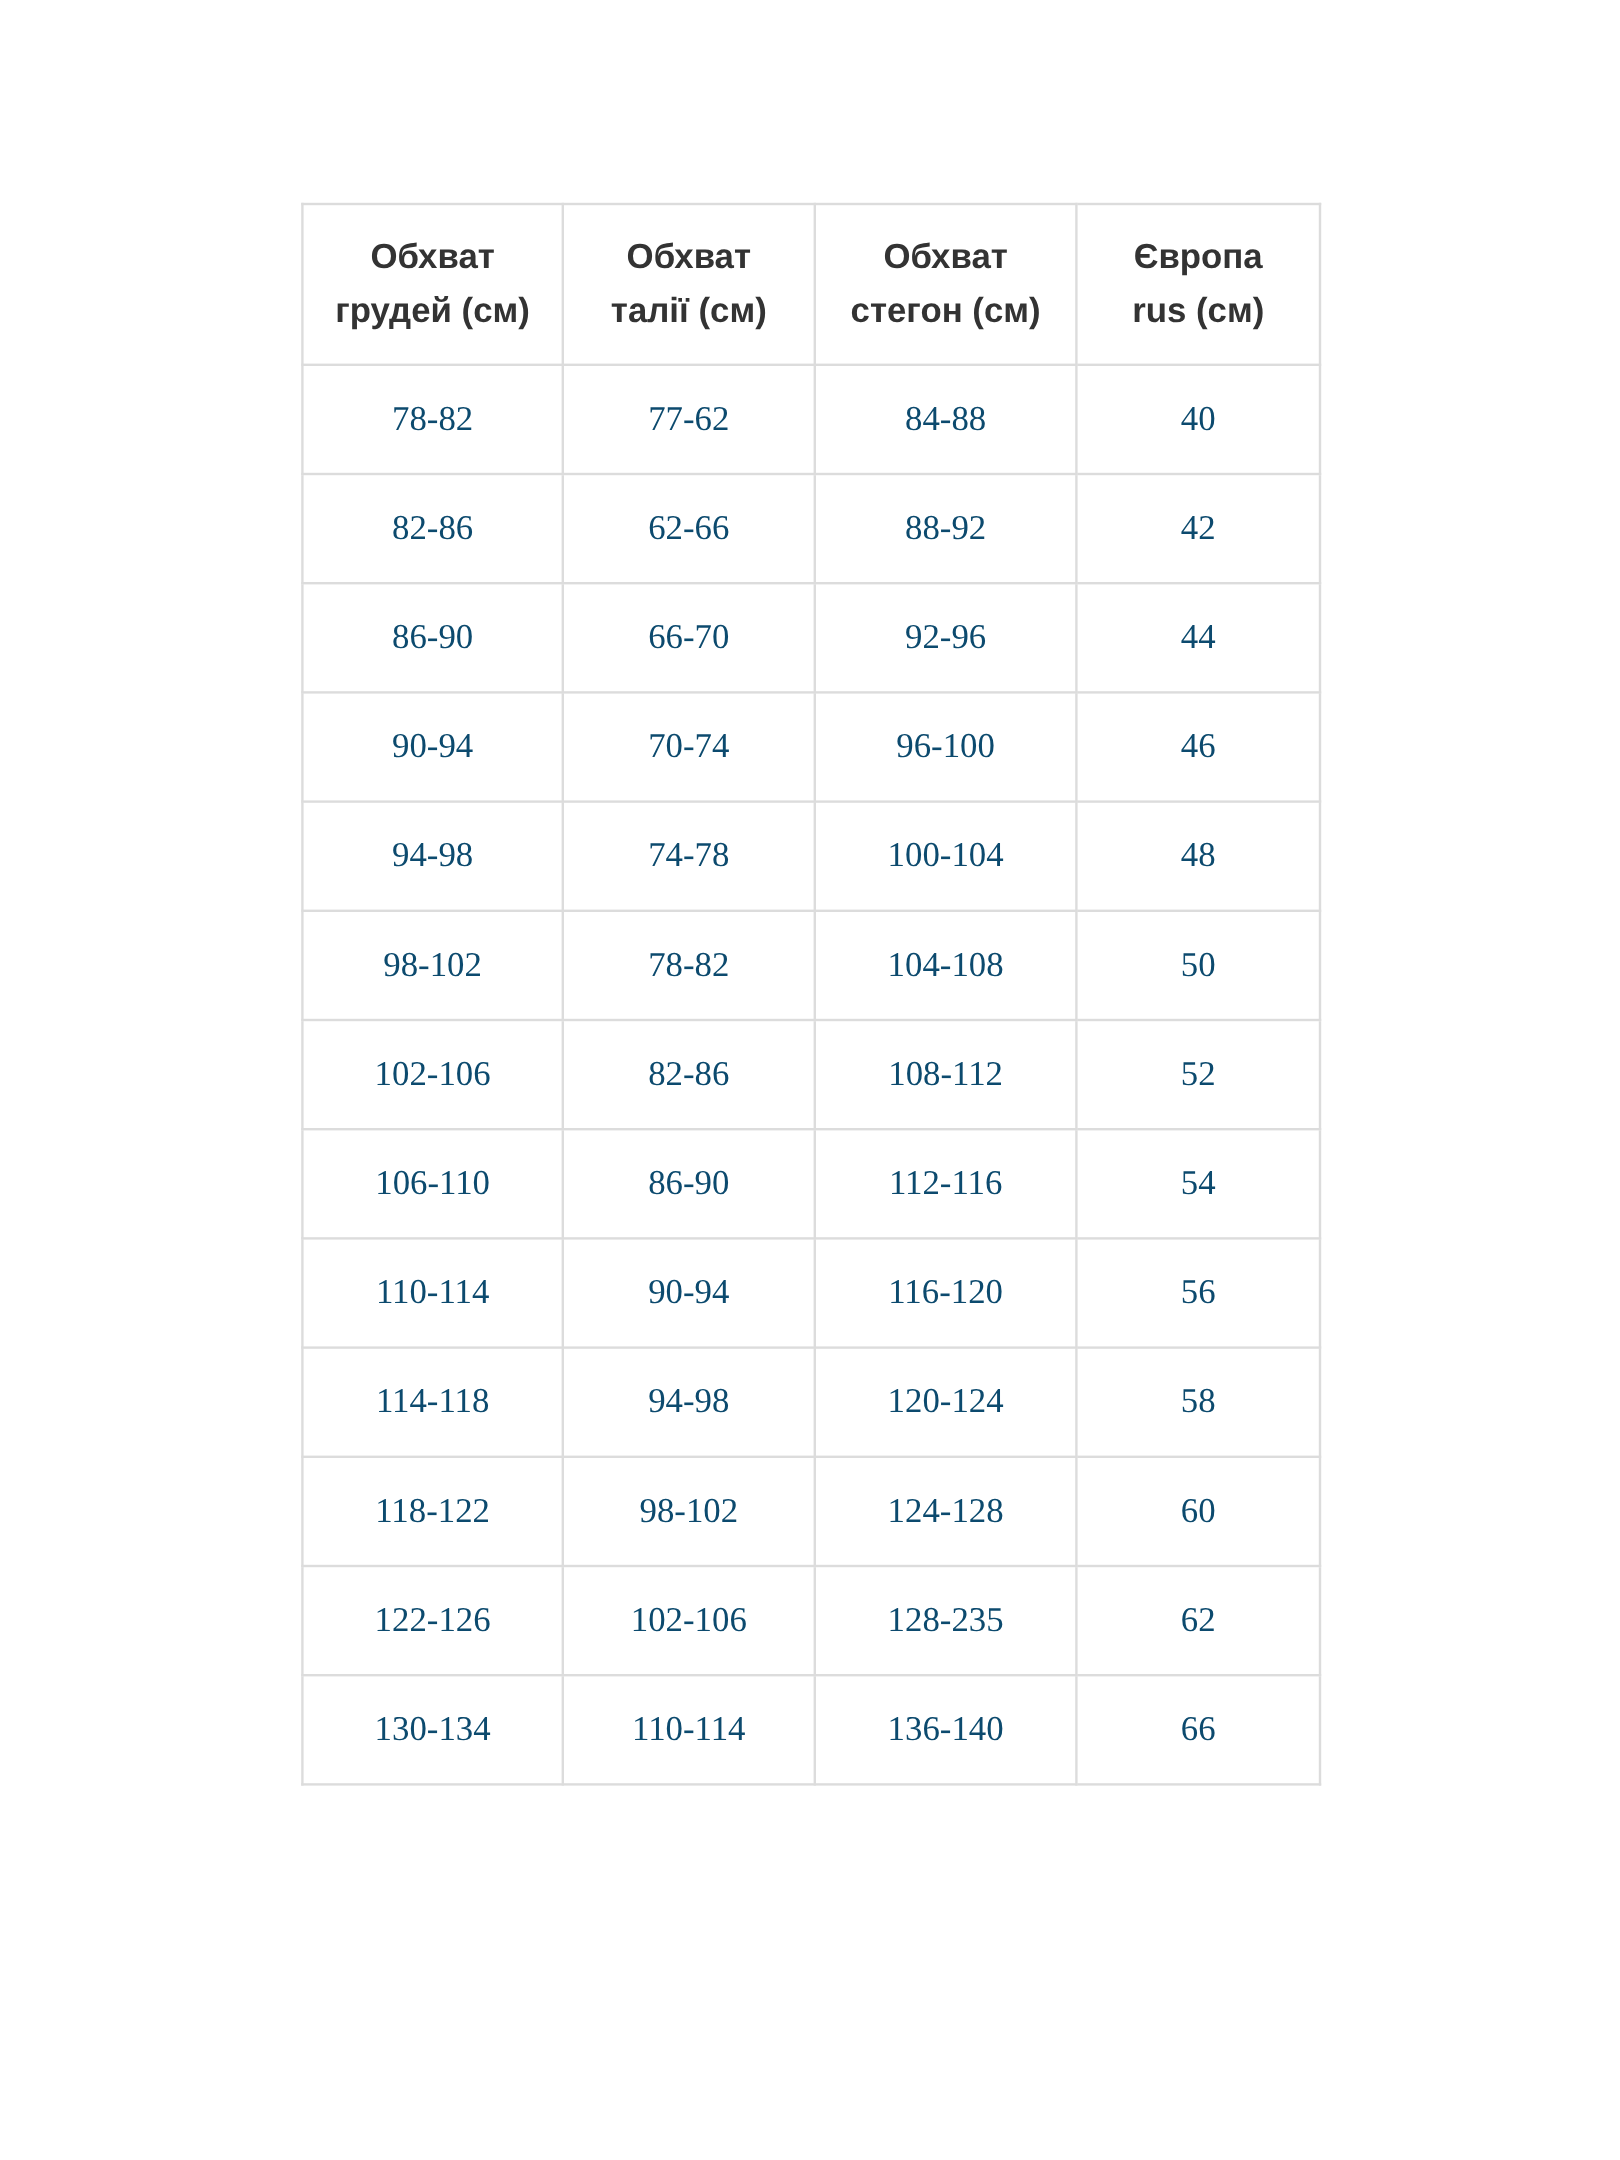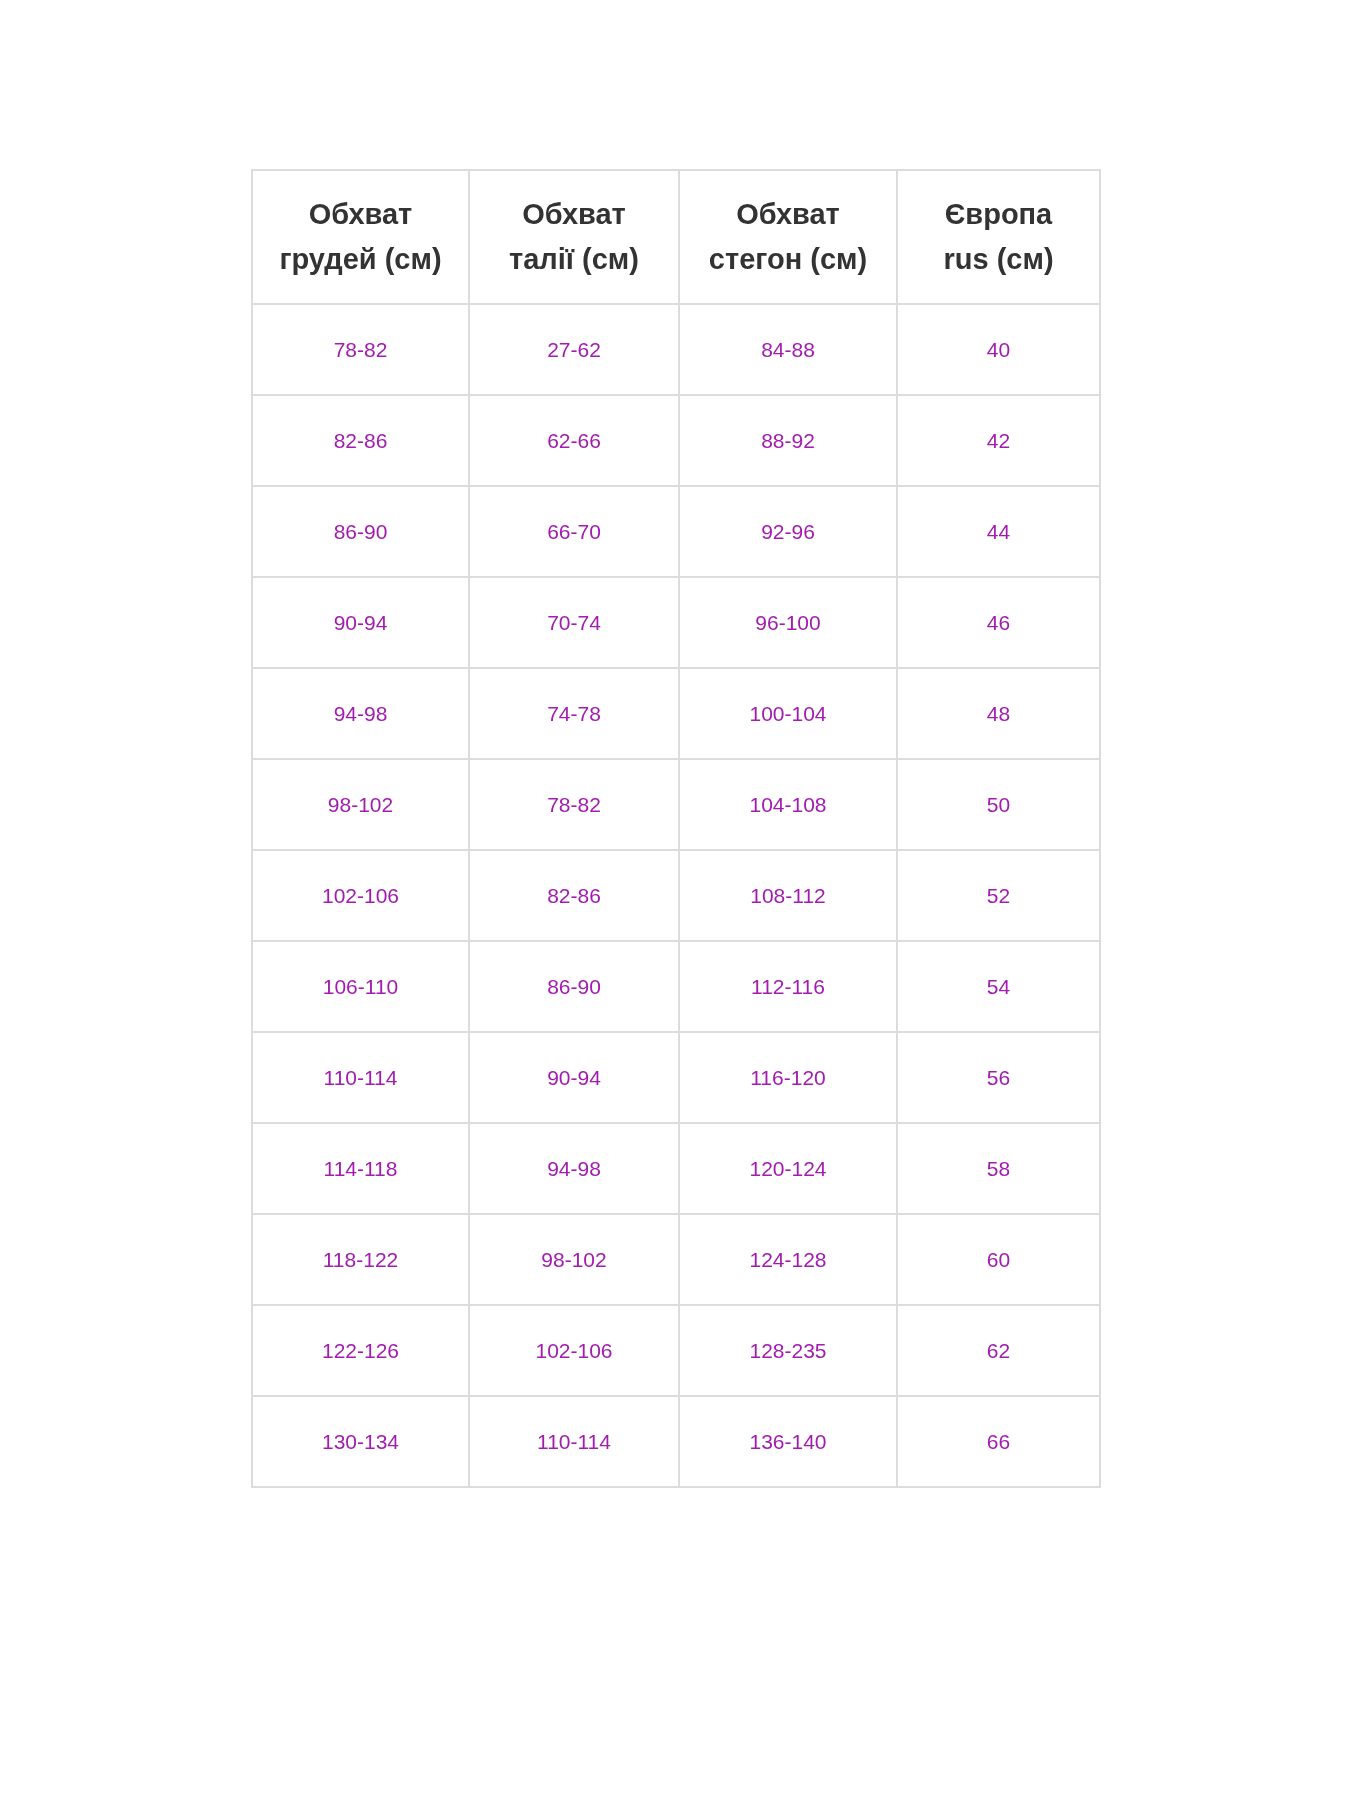--- a/index.html
+++ b/index.html
@@ -36,23 +36,24 @@
   }
   table.size-chart th {
     height: 130px;
     font-size: 29px;
     font-weight: 700;
     line-height: 45px;
     color: #333333;
   }
   table.size-chart td {
     height: 87px;
-    font-size: 21px;
+    font-size: 29px;
     font-weight: 400;
-    color: #a21caf;
+    color: #0c4a6e;
+    font-family: Liberation Serif, serif;
   }
   col.c1 { width: 217px; }
   col.c2 { width: 210px; }
   col.c3 { width: 218px; }
   col.c4 { width: 203px; }
 </style>
 </head>
 <body>
 
 <div class="table-wrap">
@@ -79,21 +80,21 @@
         </th>
         <th>
           <span>Європа</span><br>
           <span>rus (см)</span>
         </th>
       </tr>
     </thead>
     <tbody>
         <tr>
           <td>78-82</td>
-          <td>27-62</td>
+          <td>77-62</td>
           <td>84-88</td>
           <td>40</td>
         </tr>
         <tr>
           <td>82-86</td>
           <td>62-66</td>
           <td>88-92</td>
           <td>42</td>
         </tr>
         <tr>

